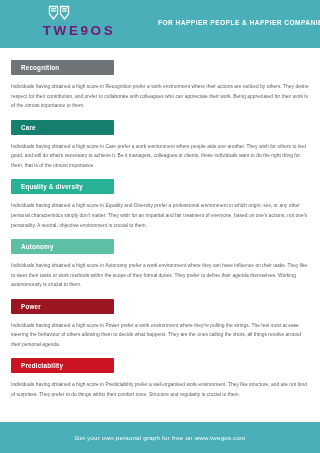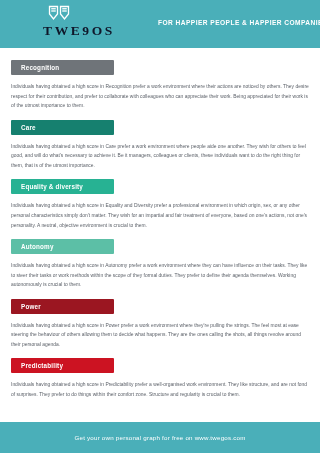--- a/index.html
+++ b/index.html
@@ -40,22 +40,22 @@
   .logo-mark {
     width: 22px;
     height: 17px;
     display: block;
   }
   .logo-word {
     margin-top: 2px;
     font-size: 13.5px;
     letter-spacing: 2.6px;
     font-weight: 700;
-    color: #0f172a;
-    font-family: Liberation Serif, serif;
+    color: #701a75;
+    font-family: Liberation Sans, sans-serif;
     line-height: 1;
     white-space: nowrap;
     margin-left: 40px;
   }
   .tagline {
     position: absolute;
     left: 158px;
     top: 19px;
     font-size: 6.6px;
     letter-spacing: 0.45px;

